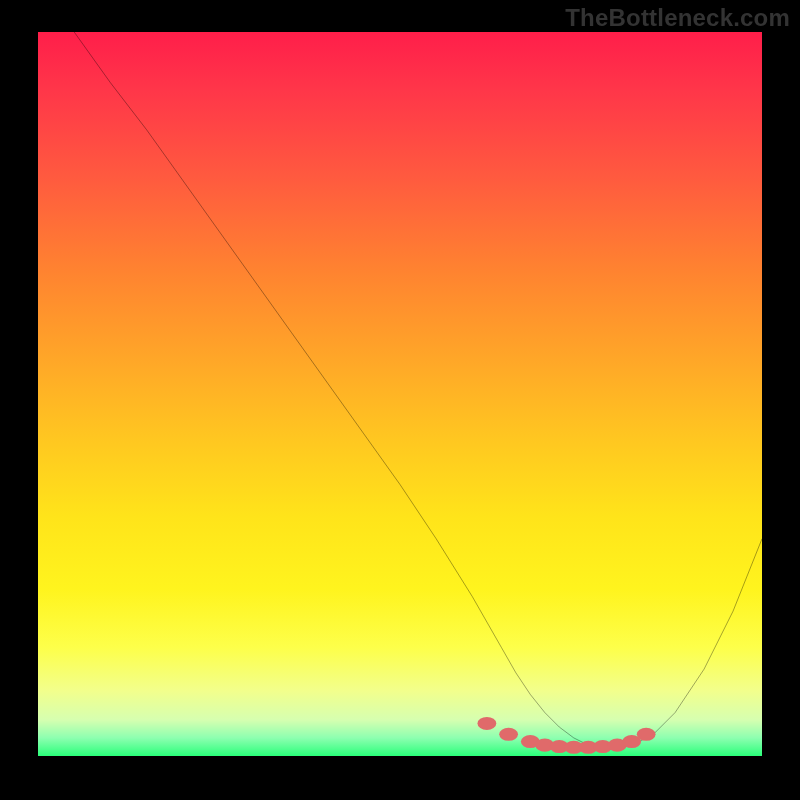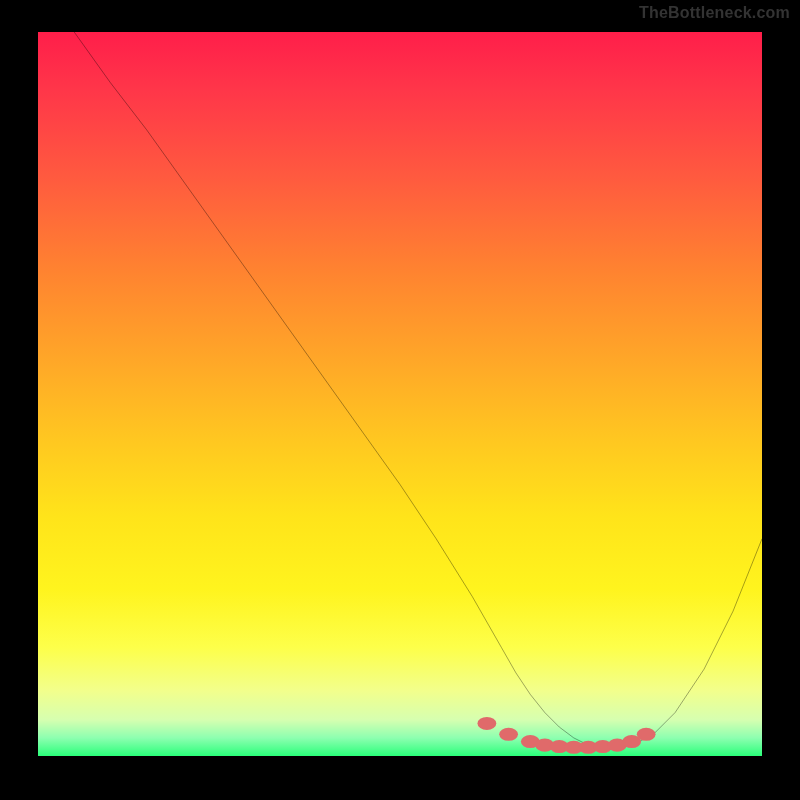--- a/index.html
+++ b/index.html
@@ -15,21 +15,21 @@
     position: relative;
     width: 800px;
     height: 800px;
     background: #000;
   }
   .watermark {
     position: absolute;
     top: 4px;
     right: 10px;
     color: #333;
-    font-size: 16px;
+    font-size: 24px;
     font-weight: bold;
     letter-spacing: 0.2px;
     z-index: 10;
   }
   .plot-area {
     position: absolute;
     left: 38px;
     top: 32px;
     width: 724px;
     height: 724px;

